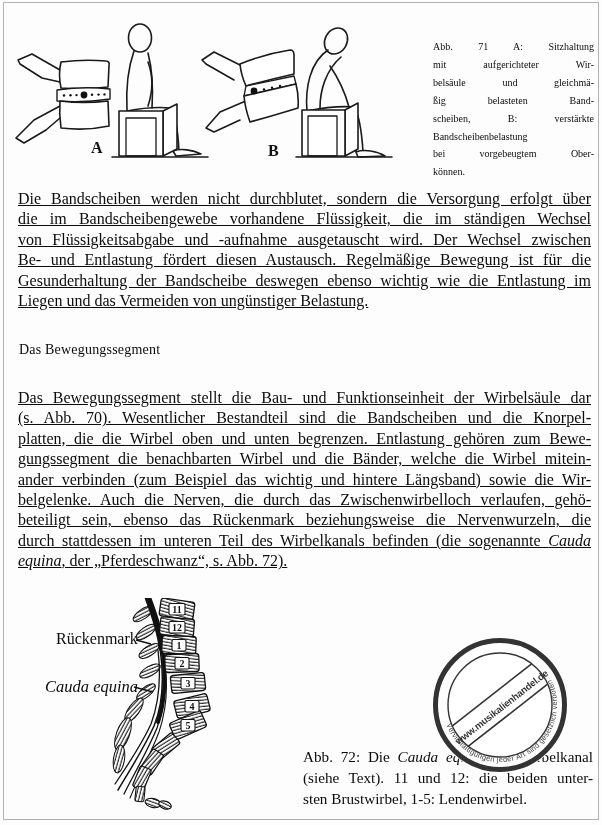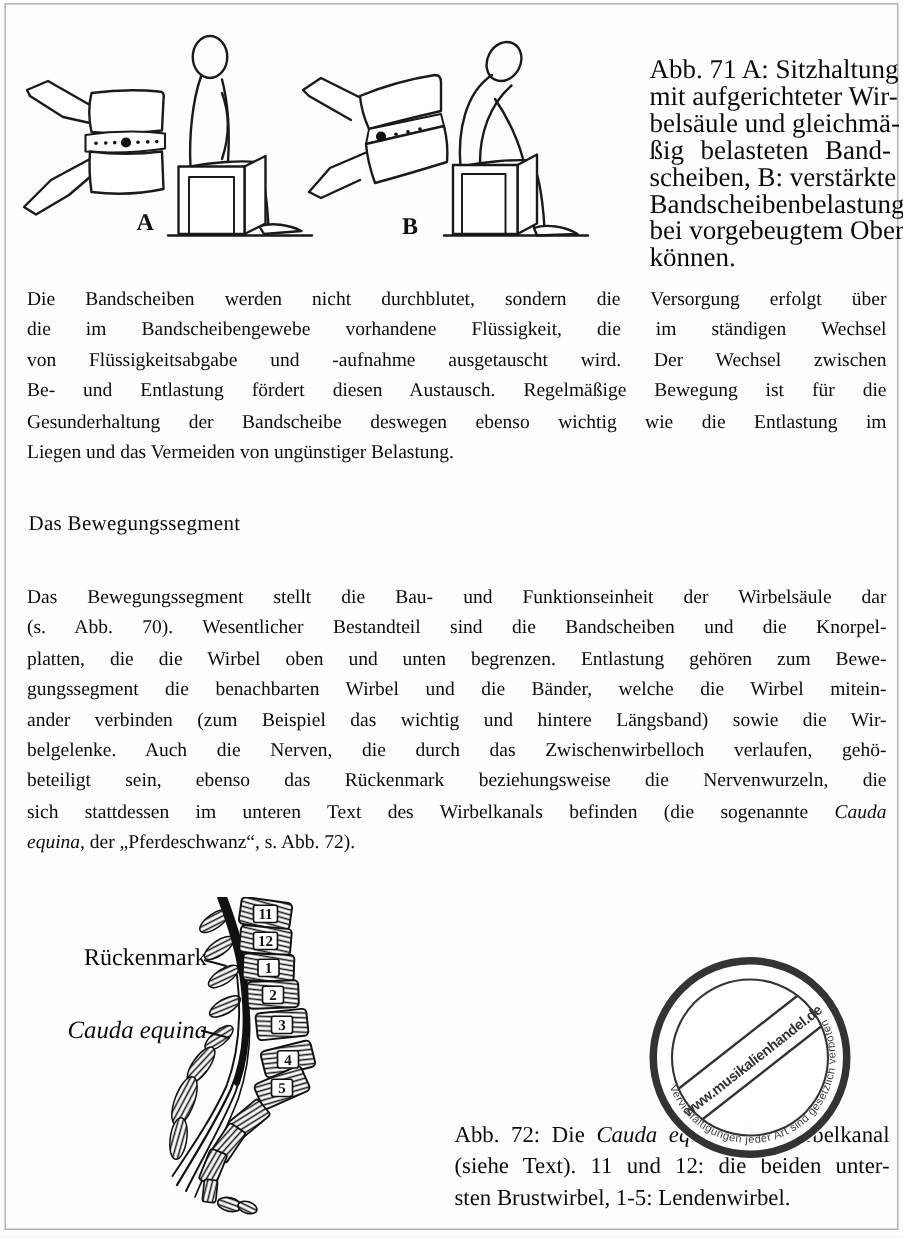--- a/index.html
+++ b/index.html
@@ -6,22 +6,22 @@
   .page{
     position:relative;width:602px;height:825px;background:#fdfdfd;
     font-family:"Liberation Serif","DejaVu Serif",serif;color:#0b0b0b;
     overflow:hidden;
   }
   .scan-border{position:absolute;left:3px;top:2px;right:3px;bottom:5px;
     border:1px solid #b3b3b3;pointer-events:none;}
   .abs{position:absolute;}
   .ln{white-space:nowrap;text-align:justify;text-align-last:justify;}
   .ln-last{white-space:nowrap;text-align-last:left;}
-  .para{font-size:13px;line-height:20.4px;width:573px;}
-  .cap71{width:161px;font-size:18px;line-height:17.9px;}
+  .para{font-size:16px;line-height:20.4px;width:573px;text-decoration:underline;}
+  .cap71{width:161px;font-size:10px;line-height:17.9px;}
   .cap72{width:290px;font-size:15.2px;line-height:20.8px;}
   .heading{font-size:14px;letter-spacing:0.2px;}
   .it{font-style:italic;}
   .figlabel{font-weight:bold;font-size:16px;}
   svg{display:block;}
   .lbl{font-size:16px;}
 </style>
 </head>
 <body>
 
@@ -125,21 +125,21 @@
   <div class="abs heading" style="left:19px;top:342px">Das Bewegungssegment</div>
 
   <div class="abs para" style="left:18px;top:388px">
     <div class="ln">Das Bewegungssegment stellt die Bau- und Funktionseinheit der Wirbelsäule dar</div>
     <div class="ln">(s. Abb. 70). Wesentlicher Bestandteil sind die Bandscheiben und die Knorpel-</div>
     <div class="ln">platten, die die Wirbel oben und unten begrenzen. Entlastung gehören zum Bewe-</div>
     <div class="ln">gungssegment die benachbarten Wirbel und die Bänder, welche die Wirbel mitein-</div>
     <div class="ln">ander verbinden (zum Beispiel das wichtig und hintere Längsband) sowie die Wir-</div>
     <div class="ln">belgelenke. Auch die Nerven, die durch das Zwischenwirbelloch verlaufen, gehö-</div>
     <div class="ln">beteiligt sein, ebenso das Rückenmark beziehungsweise die Nervenwurzeln, die</div>
-    <div class="ln"><span>sich stattdessen im unteren Text des Wirbelkanals befinden (die sogenannte </span><span class="it">Cauda</span></div>
+    <div class="ln"><span>durch stattdessen im unteren Teil des Wirbelkanals befinden (die sogenannte </span><span class="it">Cauda</span></div>
     <div class="ln-last"><span class="it">equina</span><span>, der „Pferdeschwanz“, s. Abb. 72).</span></div>
   </div>
 
   <svg class="abs" style="left:40px;top:598px" width="200" height="224" viewBox="0 0 200 224">
     <defs>
       <pattern id="vh" width="3.2" height="3.2" patternUnits="userSpaceOnUse" patternTransform="rotate(8)">
         <rect width="3.2" height="3.2" fill="#fff"></rect>
         <line x1="0" y1="1" x2="3.2" y2="1" stroke="#1c1c1c" stroke-width="1.1"></line>
       </pattern>
     </defs>

